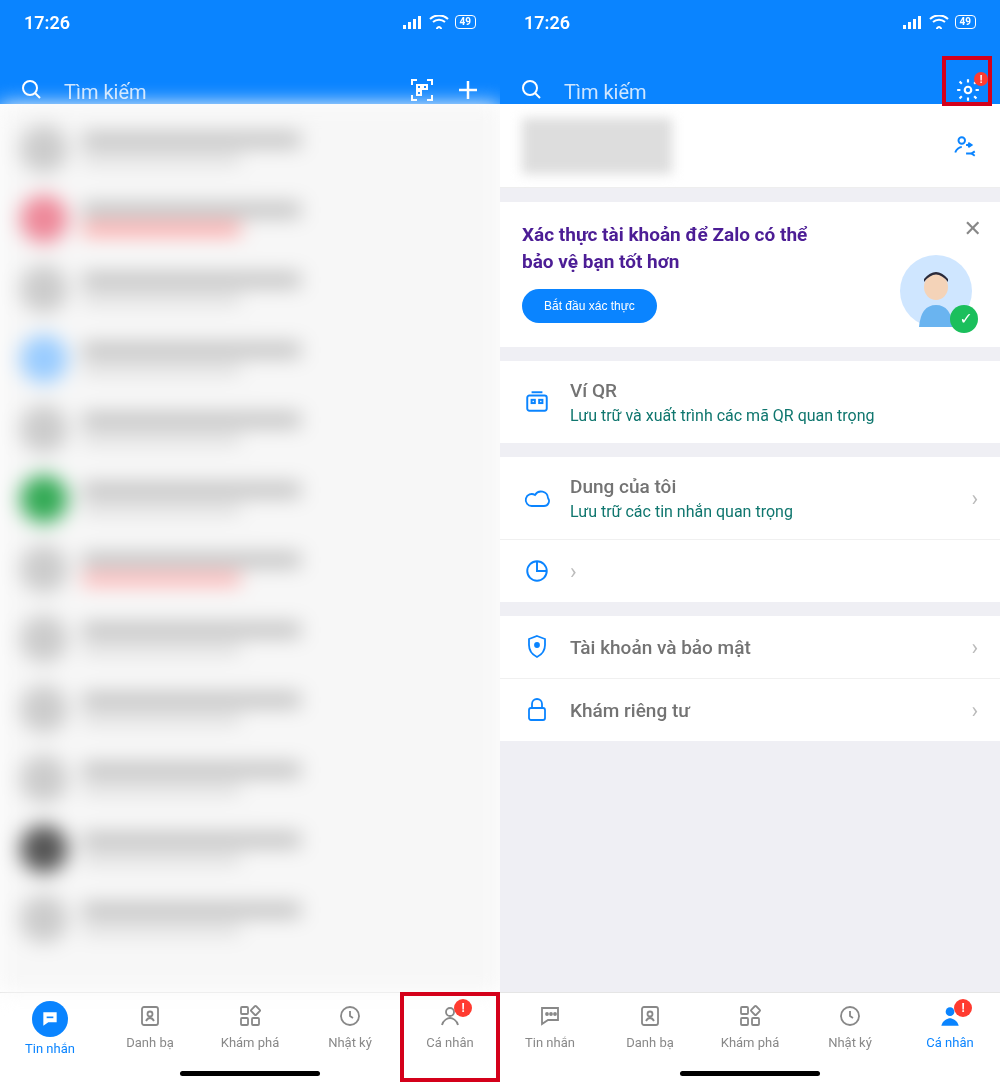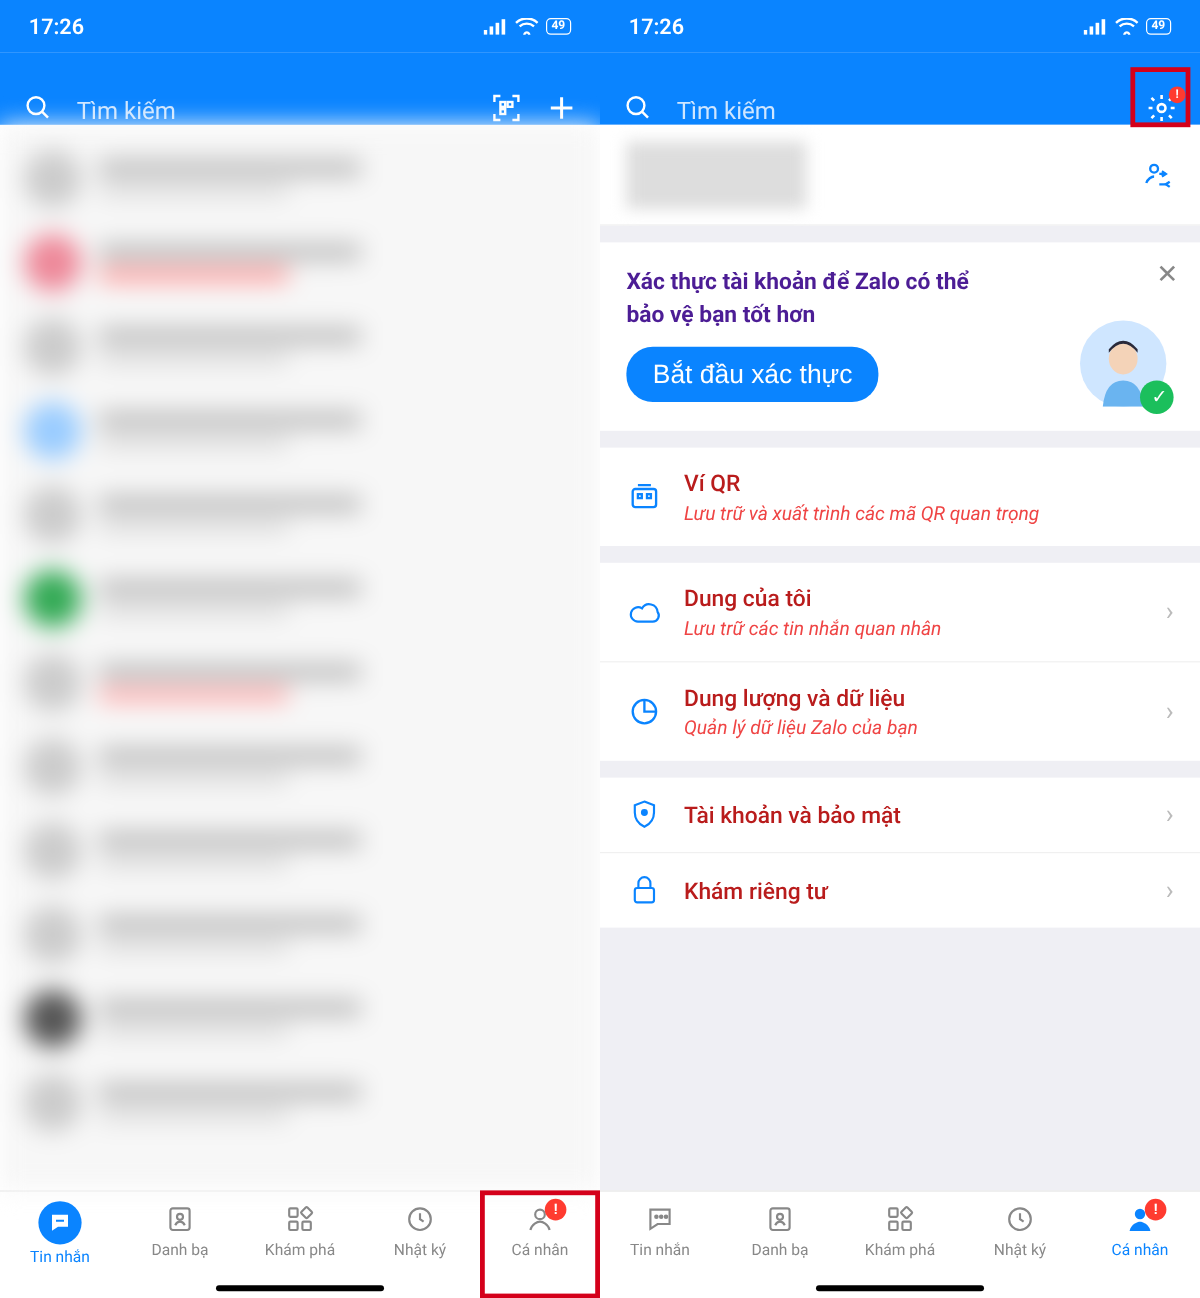--- a/index.html
+++ b/index.html
@@ -104,21 +104,21 @@
     line-height: 1.4;
     max-width: 300px;
   }
   .verify-btn {
     margin-top: 14px;
     background: #0a84ff;
     color: #fff;
     border: none;
     border-radius: 22px;
     padding: 10px 22px;
-    font-size: 22px;
+    font-size: 12px;
     font-weight: 500;
   }
   .verify-close {
     position: absolute;
     top: 14px; right: 18px;
     color: #888;
     font-size: 22px;
   }
   .verify-avatar {
     position: absolute;
@@ -148,22 +148,22 @@
   .section { background:#fff; margin-top: 14px; }
   .row {
     display:flex; align-items:center;
     padding: 18px 22px;
     gap: 18px;
     border-bottom: 1px solid #f0f0f0;
   }
   .row:last-child { border-bottom: none; }
   .row-icon { width: 30px; color:#0a84ff; display:flex; justify-content:center; }
   .row-body { flex:1; }
-  .row-title { font-size: 19px; color:#b91c1c; font-weight:500; }
-  .row-sub { font-size: 16px; color:#ef4444; margin-top: 4px; font-style: italic; }
+  .row-title { font-size: 19px; color:#737373; font-weight:500; }
+  .row-sub { font-size: 16px; color:#0f766e; margin-top: 4px; }
   .row-chevron { color:#bbb; font-size: 22px; }
   .bottom-nav {
     height: 90px;
     background:#fff;
     border-top: 1px solid #e5e5e5;
     display:flex;
     padding-top: 8px;
   }
   .tab {
     flex:1;
@@ -482,34 +482,30 @@
 
     <div class="section">
       <div class="row">
         <div class="row-icon">
           <svg width="28" height="22" viewBox="0 0 28 22" fill="none" stroke="#0a84ff" stroke-width="1.8">
               <path d="M9 19a6 6 0 1 1 3-11 7 7 0 0 1 13 3 5 5 0 0 1-4 8H9z"></path>
             </svg>
         </div>
         <div class="row-body">
           <div class="row-title">Dung của tôi</div>
-          <div class="row-sub">Lưu trữ các tin nhắn quan nhân</div>
+          <div class="row-sub">Lưu trữ các tin nhắn quan trọng</div>
         </div>
         <span class="row-chevron">›</span>
       </div>
       <div class="row">
         <div class="row-icon">
           <svg width="26" height="26" viewBox="0 0 24 24" fill="none" stroke="#0a84ff" stroke-width="1.8">
               <circle cx="12" cy="12" r="9"></circle>
               <path d="M12 3v9h9"></path>
             </svg>
-        </div>
-        <div class="row-body">
-          <div class="row-title">Dung lượng và dữ liệu</div>
-          <div class="row-sub">Quản lý dữ liệu Zalo của bạn</div>
         </div>
         <span class="row-chevron">›</span>
       </div>
     </div>
 
     <div class="section">
       <div class="row">
         <div class="row-icon">
           <svg width="24" height="26" viewBox="0 0 24 26" fill="none" stroke="#0a84ff" stroke-width="1.8">
               <path d="M12 2l8 3v6c0 6-4 10-8 12-4-2-8-6-8-12V5l8-3z"></path>

